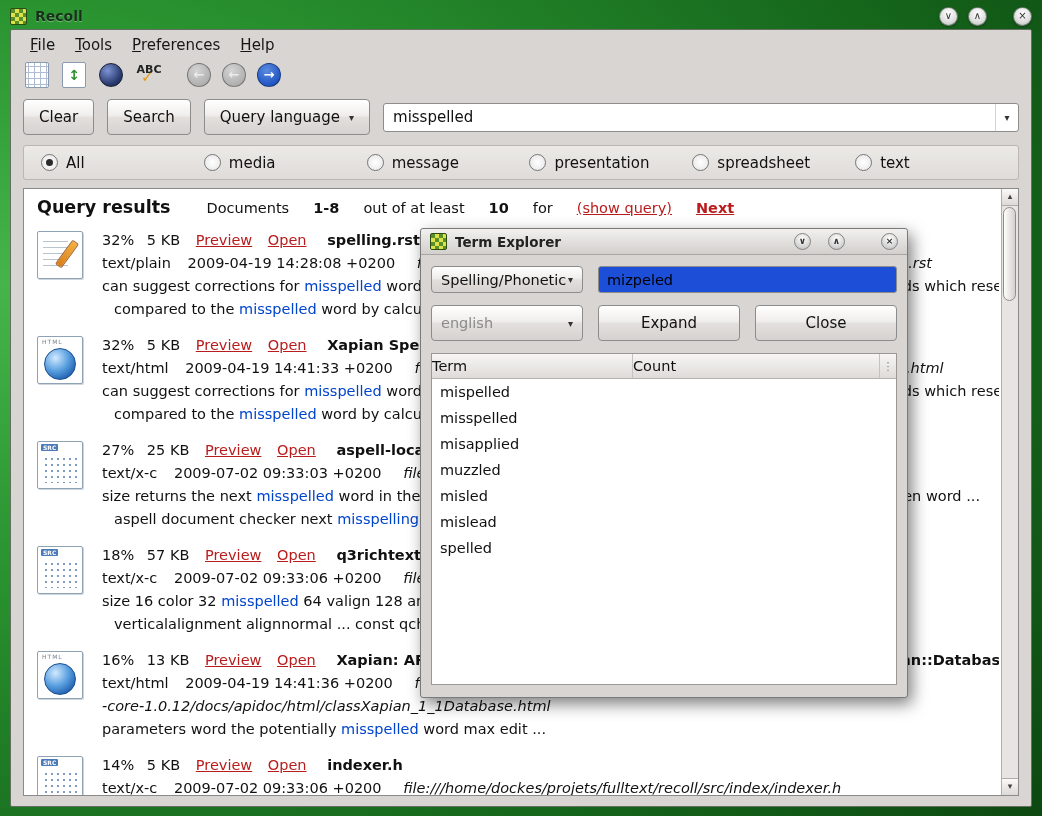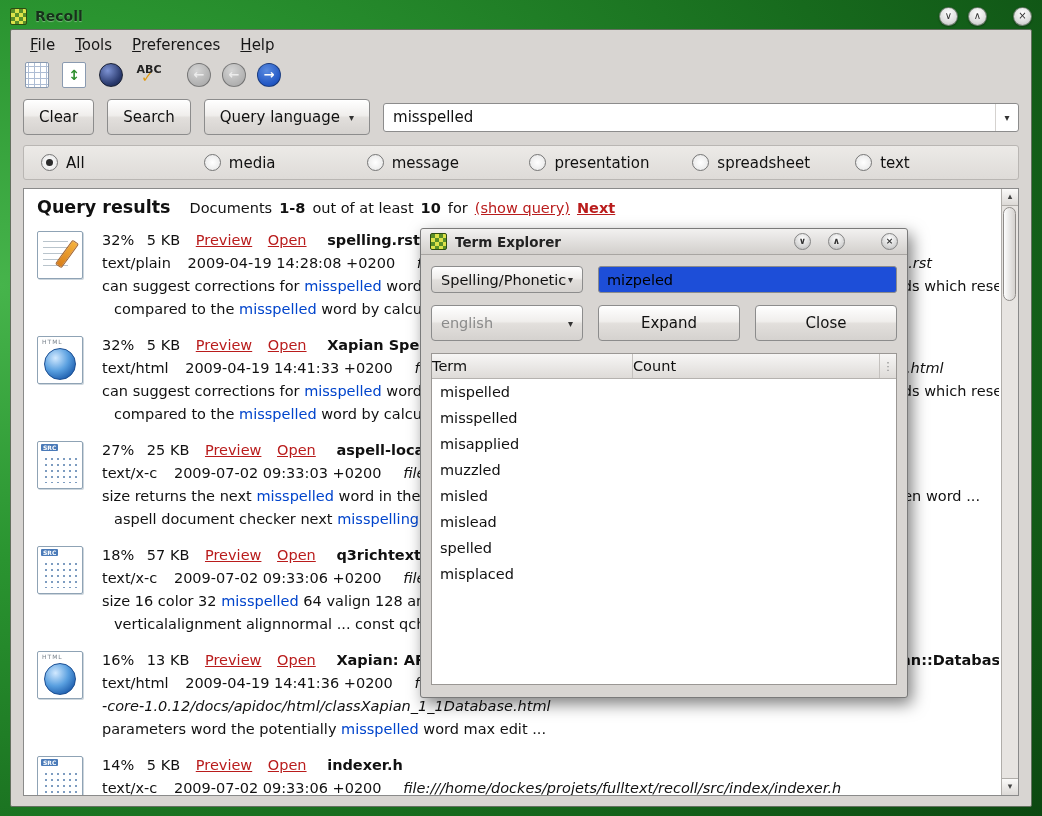--- a/index.html
+++ b/index.html
@@ -53,21 +53,21 @@
   .query-combo .dd{width:22px;text-align:center;border-left:1px solid #d5d2cf;align-self:stretch;line-height:27px;}
   
   .filterrow{margin:2px 12px 8px;height:33px;display:flex;align-items:center;padding-left:17px;
     background:linear-gradient(#eceae7,#dedbd8);border:1px solid #b9b6b3;border-radius:3px;}
   .fitem{display:flex;align-items:center;gap:8px;width:165px;font-size:15px;}
   .radio{width:15px;height:15px;border-radius:50%;background:radial-gradient(#ffffff,#e4e4e4);border:1px solid #767676;position:relative;flex:0 0 15px;}
   .radio.on::after{content:"";position:absolute;inset:4px;border-radius:50%;background:#2b2b2b;}
   
   .results{flex:1;margin:0 12px 10px;background:#fff;border:1px solid #8a8a8a;position:relative;overflow:hidden;font-size:14.5px;}
   .results-inner{position:absolute;inset:0 17px 0 0;padding:7px 2px 0 11px;overflow:hidden;}
-  .rheader{display:flex;align-items:baseline;gap:7px;margin:1px 0 12px 2px;white-space:nowrap;}
+  .rheader{display:flex;align-items:baseline;gap:24px;margin:1px 0 12px 2px;white-space:nowrap;}
   .rheader .big{font-size:17.5px;font-weight:bold;margin-right:12px;}
   .b{font-weight:bold;}
   .link{color:#b91c1c;text-decoration:underline;cursor:pointer;}
   .result{display:flex;gap:15px;margin:0 0 13px 2px;}
   .ricon{flex:0 0 50px;padding-top:2px;}
   .rbody{flex:1;min-width:0;line-height:23px;}
   .rline{white-space:nowrap;overflow:hidden;}
   .pct{margin-right:8px;} .fsz{margin-right:11px;}
   .tline .link{margin-right:11px;}
   .rtitle{font-weight:bold;margin-left:5px;margin-top:16px;}
@@ -387,17 +387,16 @@
         <span class="th th-menu">⋮</span>
       </div>
       <div class="tbl-body">
         <div class="trow">mispelled</div>
         <div class="trow">misspelled</div>
         <div class="trow">misapplied</div>
         <div class="trow">muzzled</div>
         <div class="trow">misled</div>
         <div class="trow">mislead</div>
         <div class="trow">spelled</div>
-        <div class="trow">misplaced</div>
       </div>
     </div>
   </div>
 </div>
 
 </body></html>

